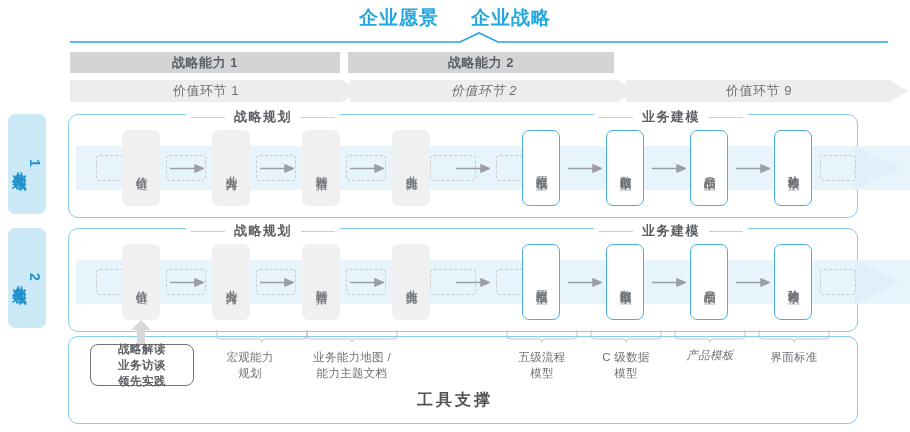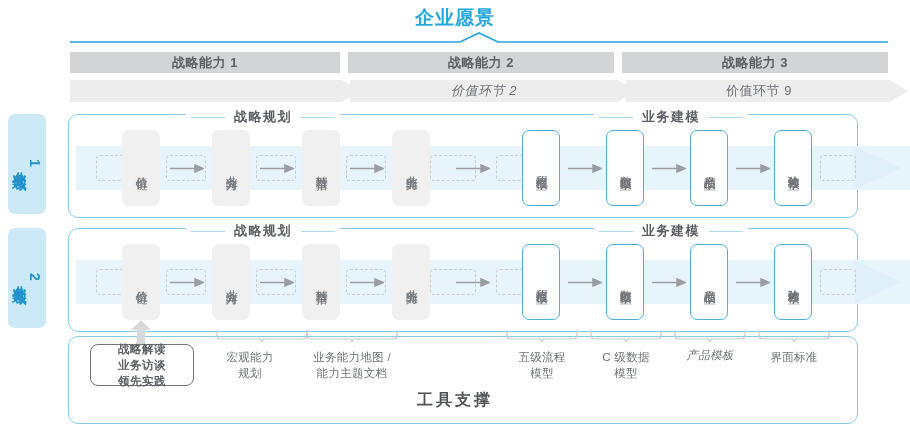--- a/index.html
+++ b/index.html
@@ -112,41 +112,42 @@
     color:#4f5356;font-size:16px;font-weight:bold;letter-spacing:3px;
   }
 </style>
 </head>
 <body>
 
 <div class="stage">
 
   <div class="title-row">
     <div class="title-txt">企业愿景</div>
+    <div class="title-txt">企业战略</div>
   </div>
 
   <svg class="title-line" width="818" height="12" viewBox="0 0 818 12">
     <path d="M0 10 L390 10 L409 1 L428 10 L818 10" fill="none" stroke="#22a7df" stroke-width="1.6"></path>
   </svg>
 
   <div class="cap-bar" style="left:70px;top:52px;width:270px;">
     <span>战略能力 1</span>
   </div>
   <div class="cap-bar" style="left:348px;top:52px;width:266px;">
     <span>战略能力 2</span>
-  </div>
-  <div class="cap-bar" style="left:622px;top:52px;width:266px;">
-    <span>战略能力 3</span>
   </div>
 
   <svg class="val-band" width="840" height="22" viewBox="0 0 840 22">
     <path d="M0 0 L272 0 L290 11 L272 22 L0 22 Z" fill="#ededee"></path>
     <path d="M280 0 L548 0 L566 11 L548 22 L280 22 Z" fill="#ededee"></path>
     <path d="M556 0 L820 0 L838 11 L820 22 L556 22 Z" fill="#ededee"></path>
   </svg>
+  <div class="val-lbl" style="left:70px;width:272px;">
+    <span>价值环节 1</span>
+  </div>
   <div class="val-lbl" style="left:350px;width:268px;font-style:italic;">
     <span>价值环节 2</span>
   </div>
   <div class="val-lbl" style="left:626px;width:266px;">
     <span>价值环节 9</span>
   </div>
 
   <div class="domain-tab" style="top:114px;height:100px;">
     <span>业务领域</span>
     <span class="num">1</span>

